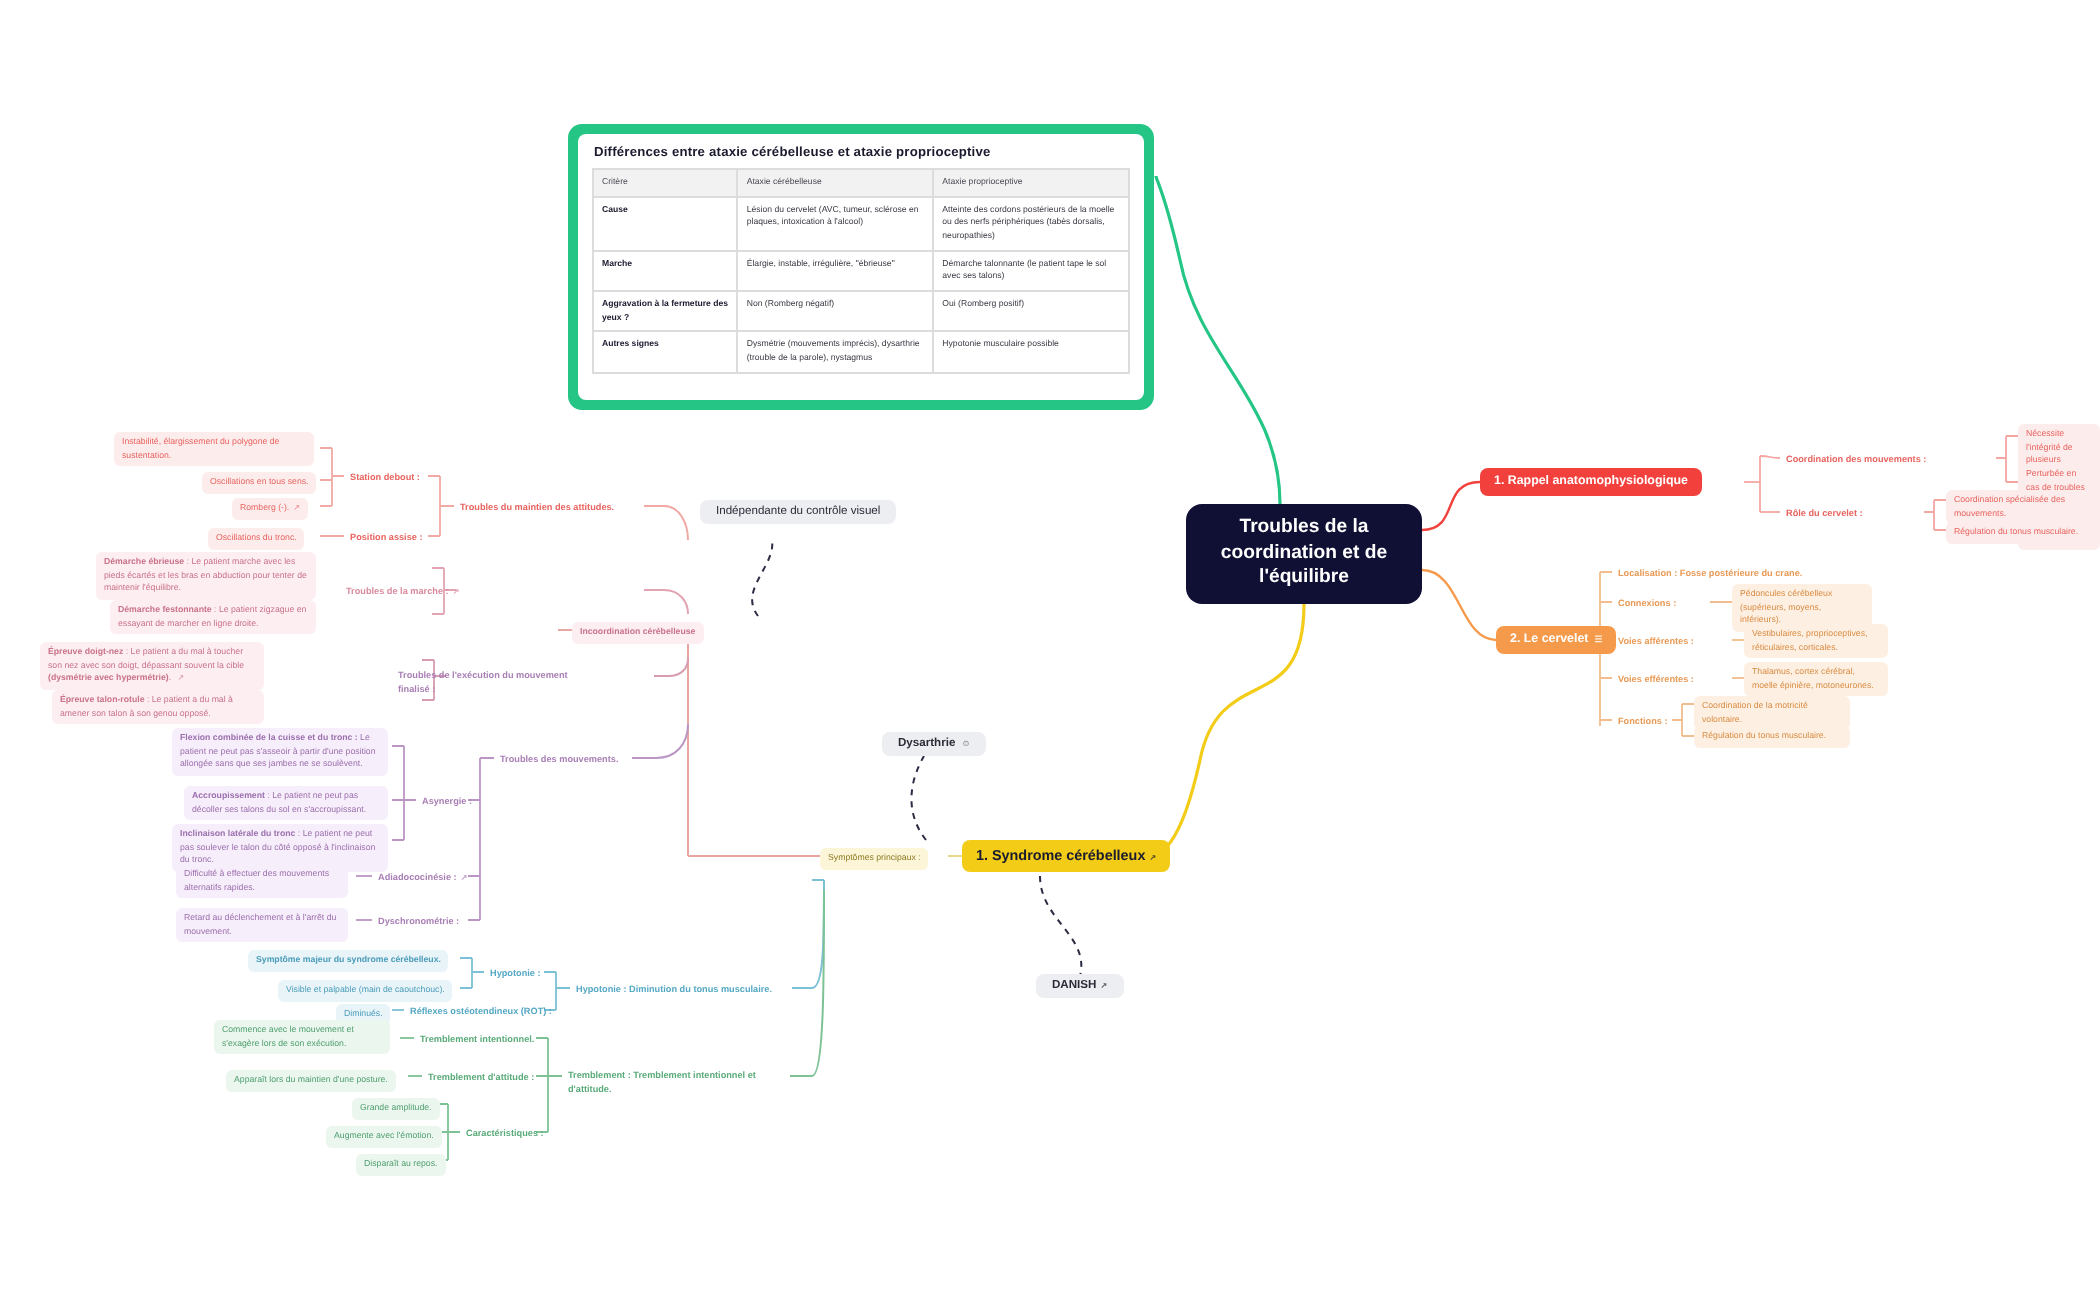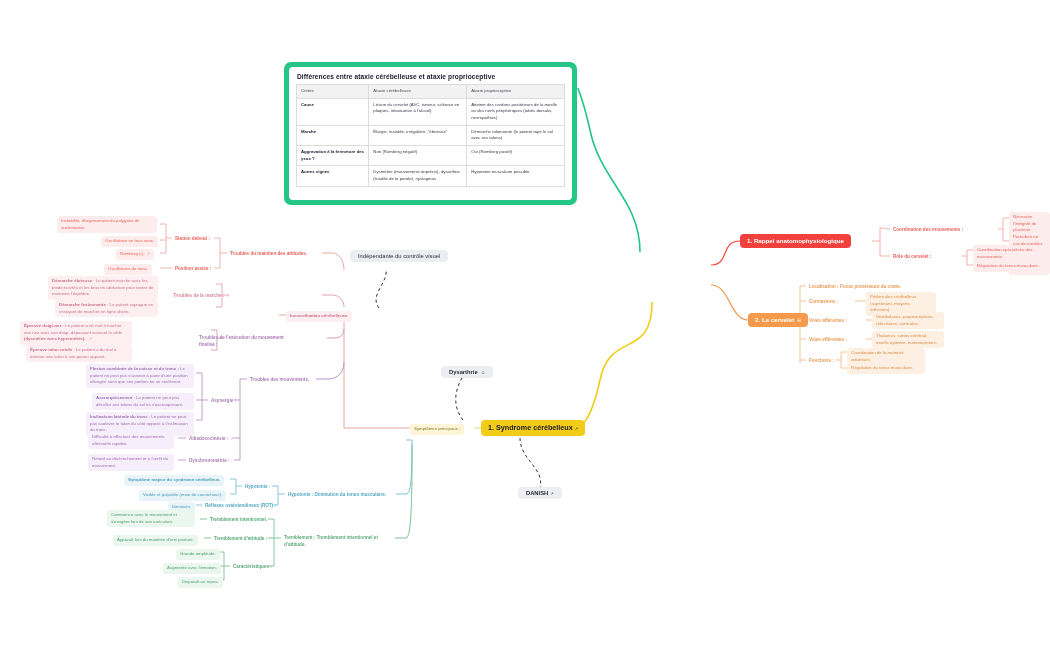--- a/index.html
+++ b/index.html
@@ -176,20 +176,21 @@
           <tr>
             <td class="k">Autres signes</td>
             <td>Dysmétrie (mouvements imprécis), dysarthrie (trouble de la parole), nystagmus</td>
             <td>Hypotonie musculaire possible</td>
           </tr>
         </tbody>
       </table>
     </div>
   </div>
 
+  <div class="center">Troubles de la coordination et de l'équilibre</div>
 
   <div class="node pill pill-red" style="left:740px; top:234px;">1. Rappel anatomophysiologique</div>
 
   <div class="node lbl c-red" style="left:890px; top:225px;">Coordination des mouvements :</div>
   <div class="wrapnode leaf c-red-bg" style="left:1009px; top:212px; width:41px;">Nécessite l'intégrité de plusieurs structures.</div>
   <div class="wrapnode leaf c-red-bg" style="left:1009px; top:232px; width:41px;">Perturbée en cas de troubles de la motricité, du tonus ou de la sensibilité proprioceptive.</div>
 
   <div class="node lbl c-red" style="left:890px; top:252px;">Rôle du cervelet :</div>
   <div class="wrapnode leaf c-red-bg" style="left:973px; top:245px; width:77px;">Coordination spécialisée des mouvements.</div>
   <div class="wrapnode leaf c-red-bg" style="left:973px; top:261px; width:77px;">Régulation du tonus musculaire.</div>

